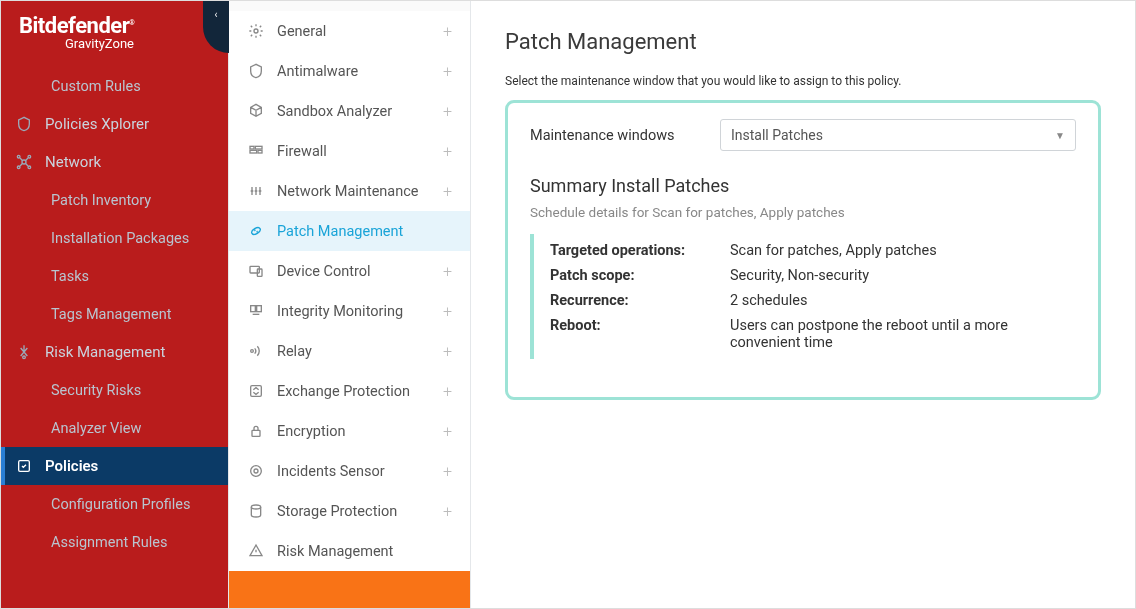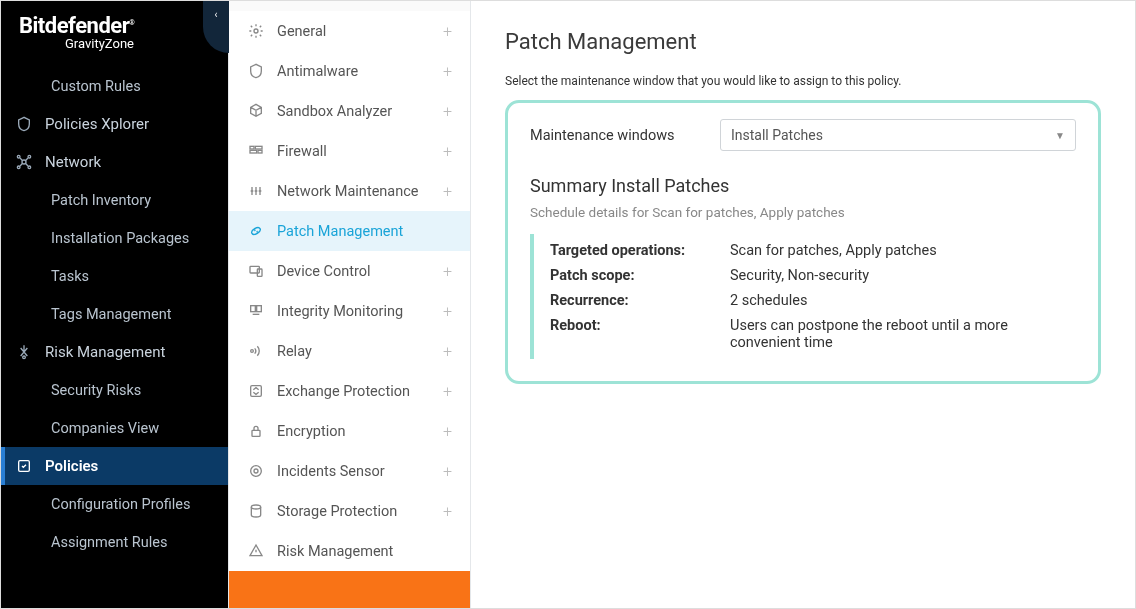--- a/index.html
+++ b/index.html
@@ -1,20 +1,20 @@
 <!DOCTYPE html>
 <html><head>
 <meta charset="utf-8">
 <style>
 * { box-sizing: border-box; margin: 0; padding: 0; }
 body { font-family: -apple-system, "Segoe UI", Roboto, Arial, sans-serif; font-size: 14px; color: #333; background: #fff; width: 1136px; height: 609px; overflow: hidden; border: 1px solid #ddd; }
 .container { display: flex; height: 100%; }
 
 
-.sidebar { width: 227px; background: #000000; color: #c9d3dd; flex-shrink: 0; position: relative; }
+.sidebar { width: 227px; background: #b91c1c; color: #c9d3dd; flex-shrink: 0; position: relative; }
 .logo-wrap { position: relative; padding: 12px 18px 14px 18px; border-bottom-right-radius: 0; }
 .logo-brand { font-size: 22px; font-weight: 700; color: #fff; letter-spacing: -0.5px; }
 .logo-sub { font-size: 13px; color: #fff; text-align: center; padding-right: 30px; margin-top: -2px; }
 .logo-tm { font-size: 7px; vertical-align: super; }
 .collapse-chevron { position: absolute; top: 0; right: -1px; width: 26px; height: 52px; background: #12263a; border-radius: 0 0 0 30px; display:flex; align-items:flex-start; justify-content:center; padding-top:8px; color:#fff; font-size:10px; }
 .nav { list-style: none; padding-top: 2px; }
 .nav-item { display: flex; align-items: center; height: 38px; padding: 0 14px; cursor: pointer; color: #c9d3dd; font-size: 15px; }
 .nav-item.selected { background: #0b3a66; color: #fff; font-weight: 600; border-left: 4px solid #2a7fd4; padding-left: 10px; }
 .nav-sub { padding-left: 50px; font-size: 14.5px; color: #b9c4cf; }
 .nav-icon { width: 18px; height: 18px; margin-right: 12px; display:flex; align-items:center; justify-content:center; color:#9aa9b8; flex-shrink:0; }
@@ -27,21 +27,21 @@
 .menu-row.active { background:#e6f4fb; color:#1aa4d8; }
 .menu-row .m-icon { width:18px; height:18px; margin-right:12px; display:flex; align-items:center; justify-content:center; color:#888; flex-shrink:0; }
 .menu-row.active .m-icon { color:#1aa4d8; }
 .menu-row .plus { margin-left:auto; color:#bbb; font-size:16px; font-weight:300; }
 .menu-label { font-size:14.5px; }
 
 
 .main { flex:1; padding: 28px 34px; border-left:1px solid #e4e7ea; overflow:auto; }
 .page-title { font-size:22px; color:#3a3a3a; font-weight:400; margin-bottom: 20px; }
 .desc { font-size:12px; color:#333; margin-bottom: 12px; }
-.highlight-box { border:3px solid #9de3d6; border-radius:14px; padding: 16px 22px 22px 22px; }
+.highlight-box { border:3px solid #9de3d6; border-radius:9px; padding: 16px 22px 38px 22px; }
 .mw-row { display:flex; align-items:center; margin-bottom: 24px; }
 .mw-label { width: 190px; font-size:14.5px; color:#333; }
 .dropdown { flex:1; max-width: 370px; height: 32px; border:1px solid #d0d4d8; border-radius:3px; display:flex; align-items:center; padding: 0 10px; cursor:pointer; color:#555; font-size:14px; }
 .dropdown .dd-caret { margin-left:auto; color:#888; font-size:10px; }
 .summary-title { font-size:18px; color:#333; margin-bottom:8px; font-weight:400; }
 .summary-sub { font-size:13.5px; color:#888; margin-bottom:14px; }
 .summary-grid { border-left:4px solid #9de3d6; padding: 4px 0 4px 16px; }
 .s-row { display:flex; padding: 4px 0; font-size:14.5px; color:#333; }
 .s-key { width: 180px; font-weight: bold; }
 .s-val { flex:1; }
@@ -100,21 +100,21 @@
               <path d="M12 2v10M7 6l10 12M17 6L7 18"></path>
               <circle cx="12" cy="20" r="2"></circle>
             </svg>
           </span>
         <span>Risk Management</span>
       </li>
       <li class="nav-item nav-sub">
           <span>Security Risks</span>
         </li>
       <li class="nav-item nav-sub">
-          <span>Companies View</span>
+          <span>Analyzer View</span>
         </li>
       <li class="nav-item selected">
         <span class="nav-icon">
             <svg width="16" height="16" viewBox="0 0 24 24" fill="none" stroke="currentColor" stroke-width="2">
               <rect x="4" y="4" width="16" height="16" rx="2"></rect>
               <path d="M9 12l2 2 4-4"></path>
             </svg>
           </span>
         <span>Policies</span>
       </li>

